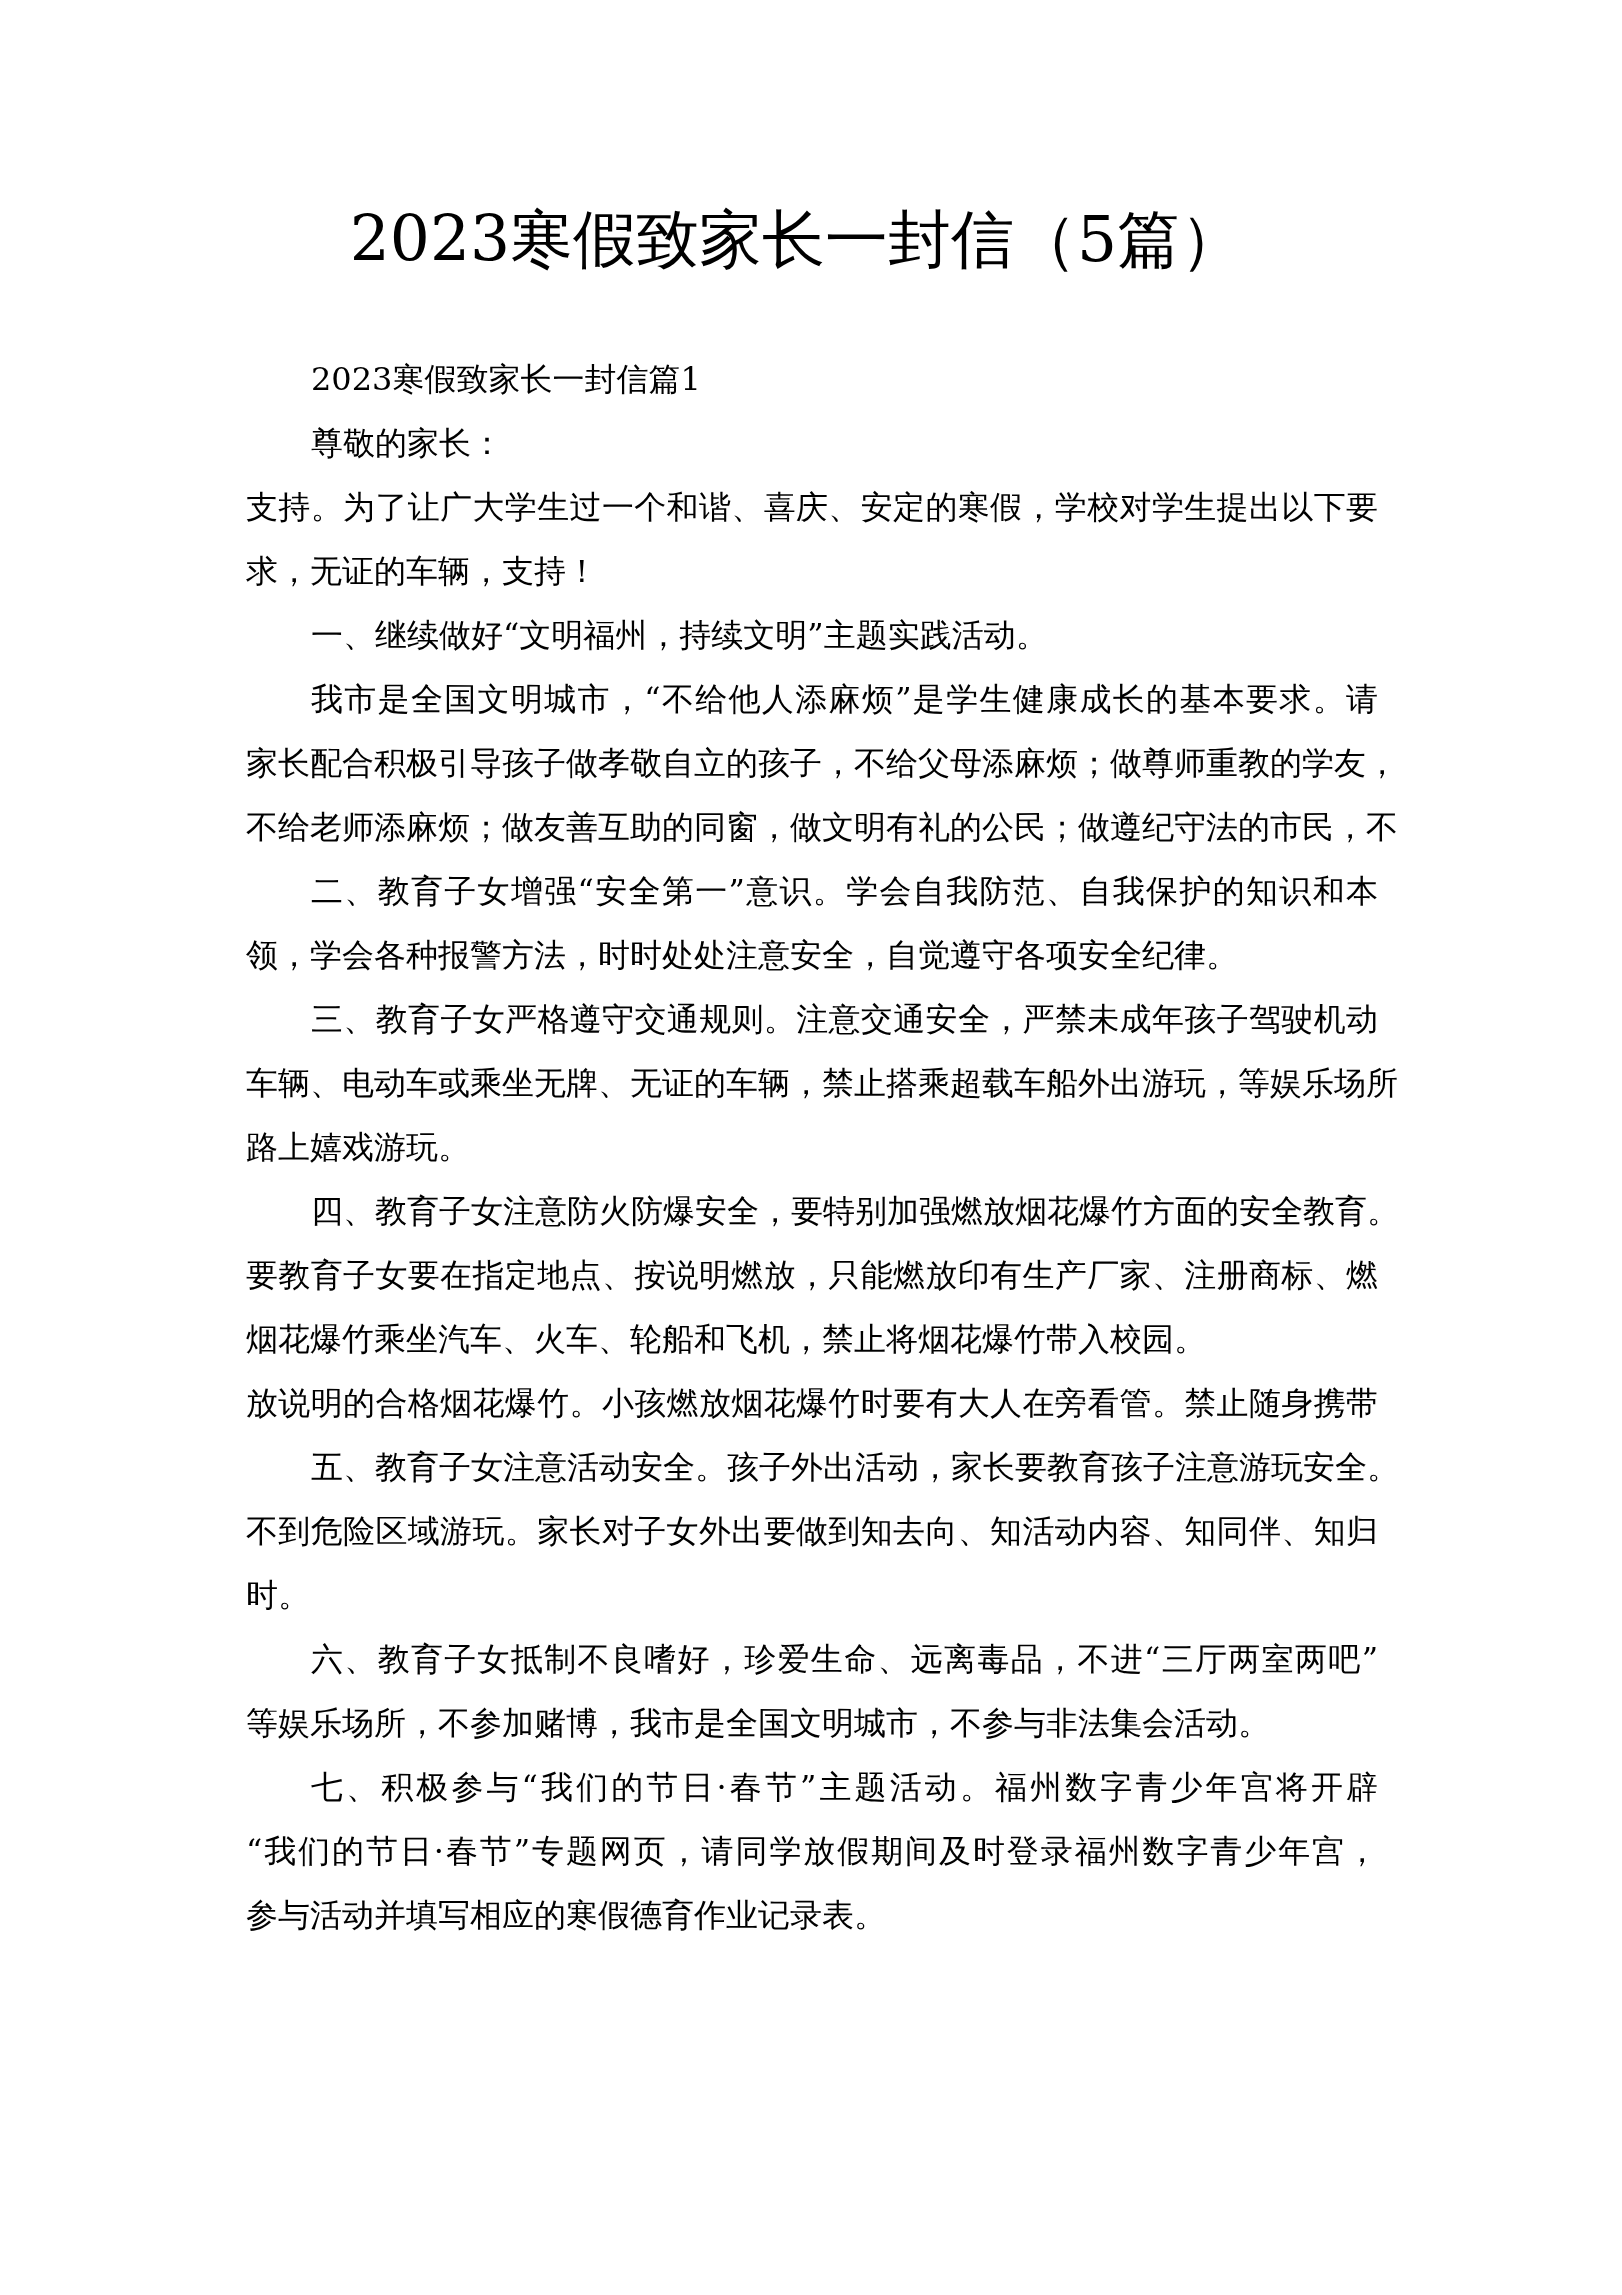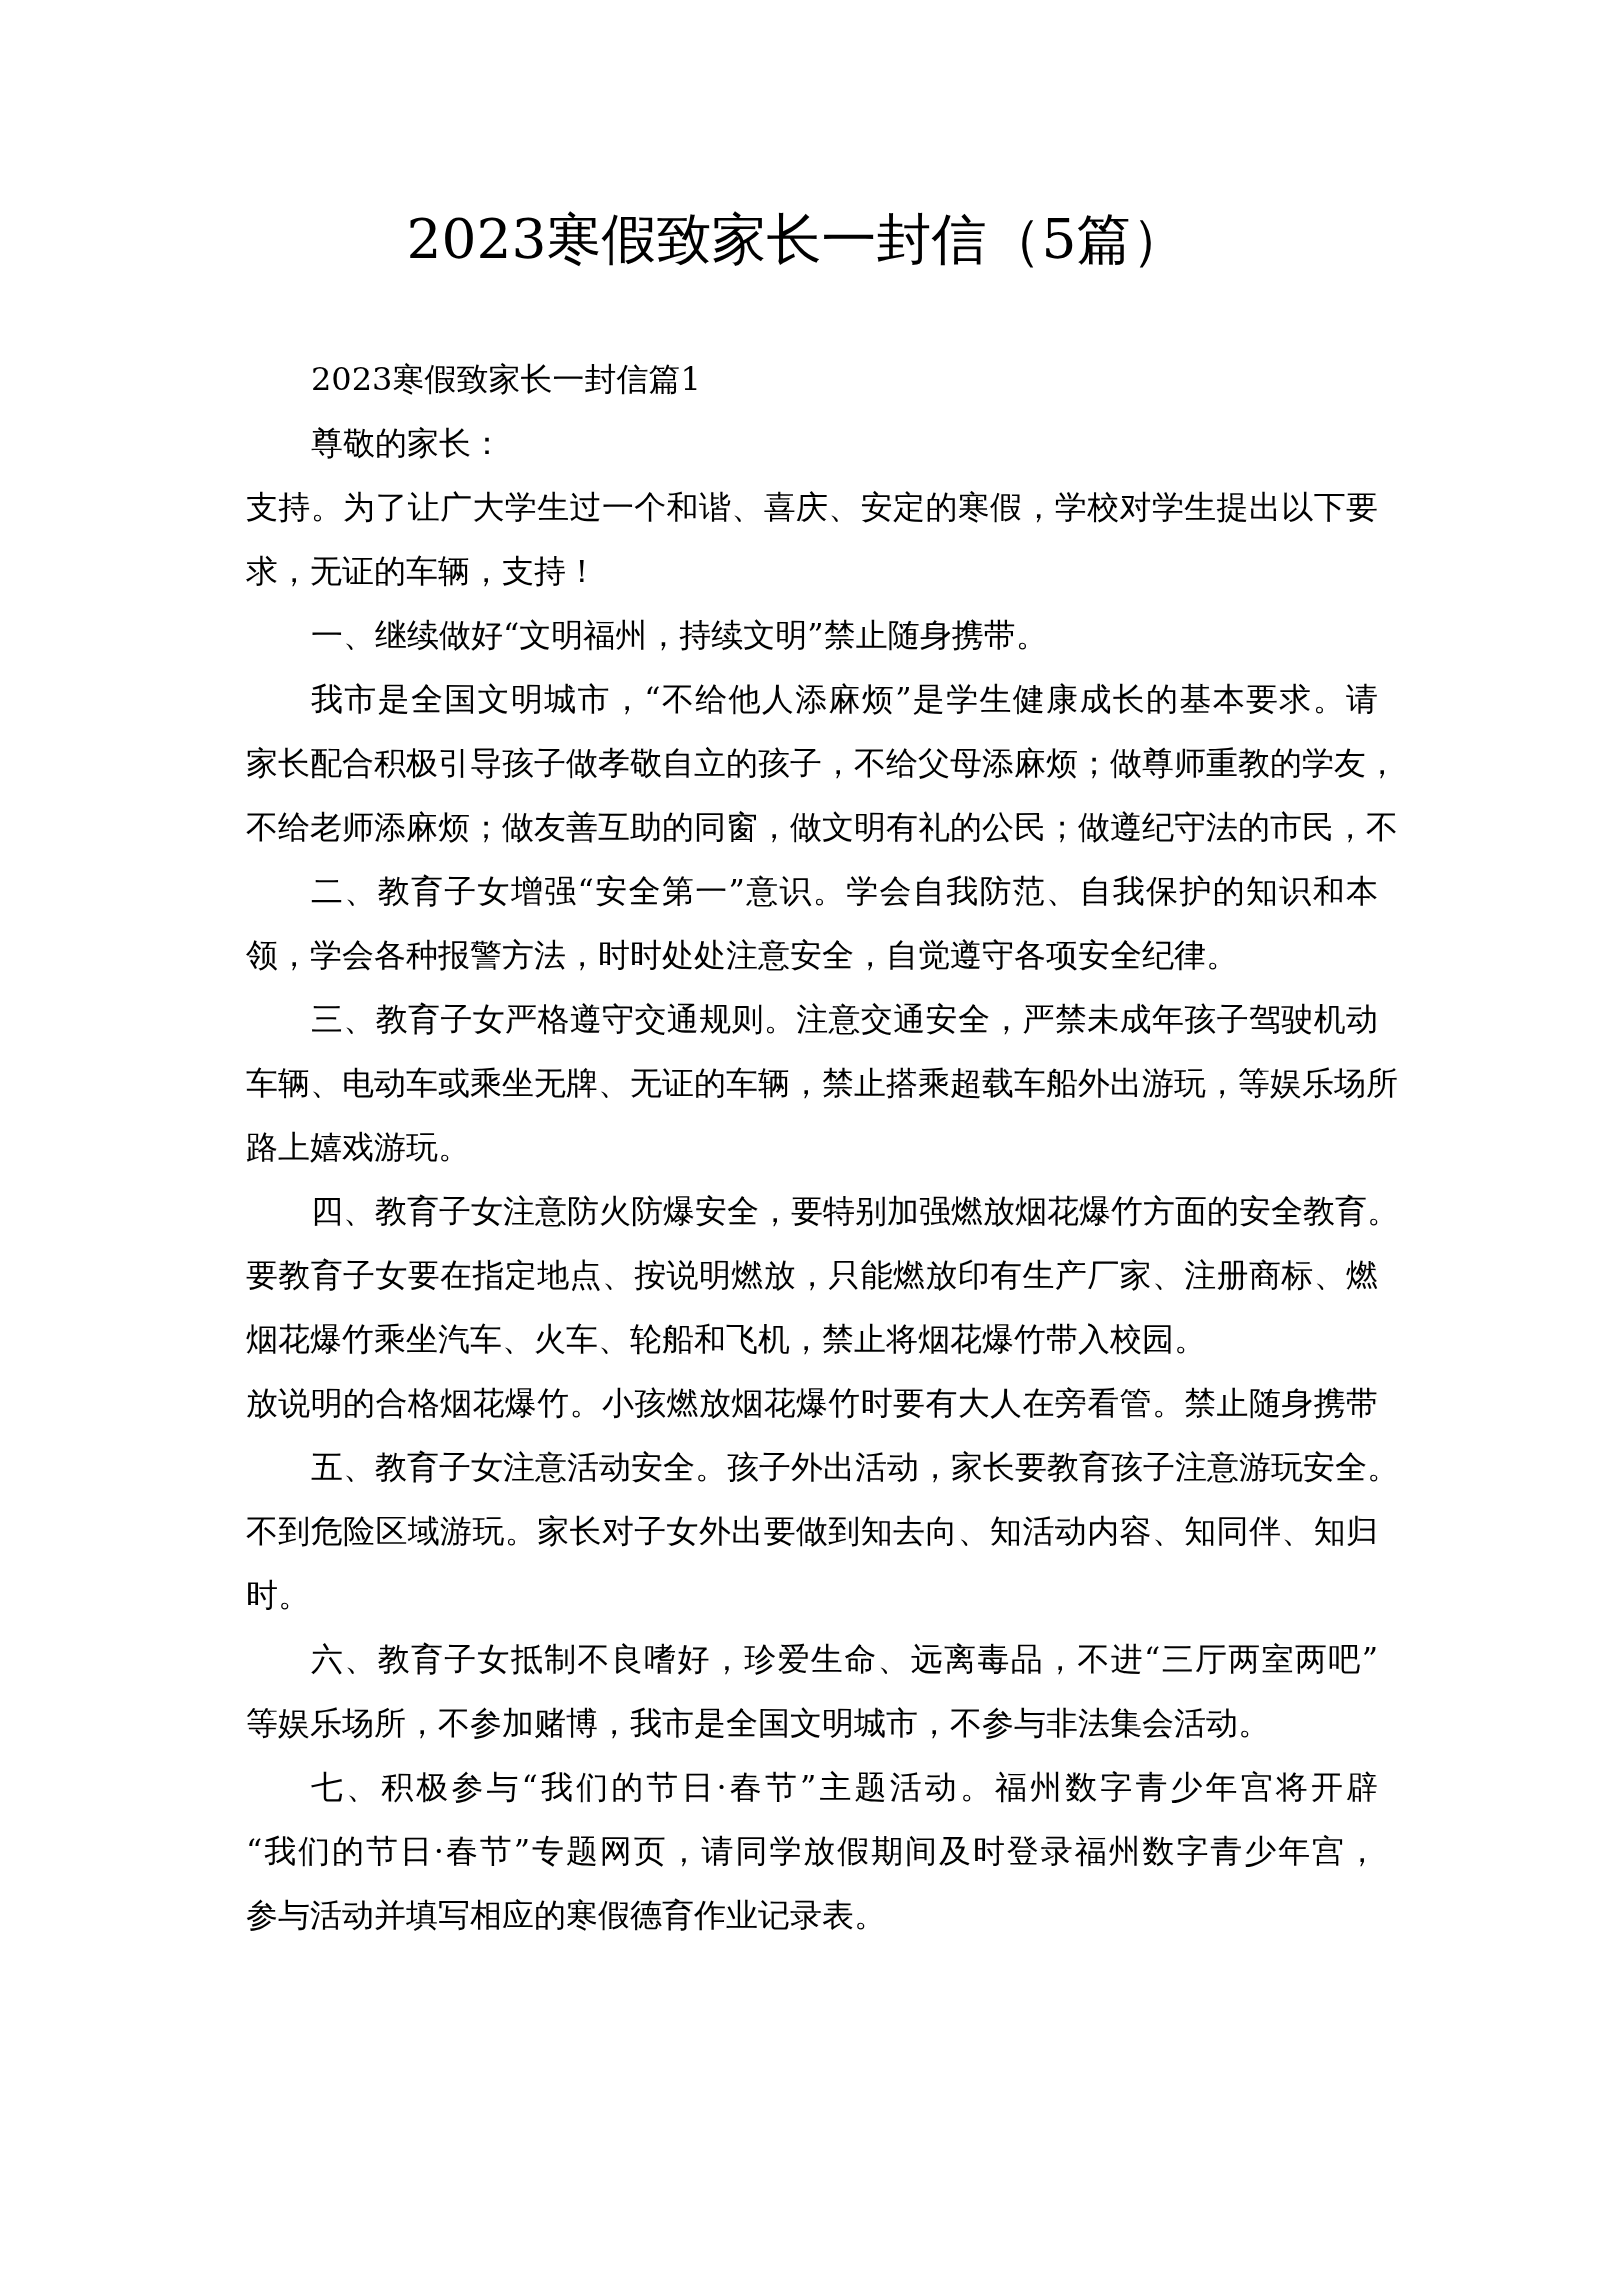--- a/index.html
+++ b/index.html
@@ -24,21 +24,21 @@
       background: #ffffff;
     }
     .doc-title {
       position: absolute;
       left: 0;
       width: 1593px;
       top: 200px;
       height: 79px;
       line-height: 79px;
       text-align: center;
-      font-size: 55px;
+      font-size: 63px;
       font-weight: normal;
       white-space: nowrap;
       margin: 0;
     }
     .body-text {
       position: absolute;
       left: 246px;
       width: 1132px;
       top: 347px;
     }
@@ -62,21 +62,21 @@
 <body>
 
 <div class="page">
   <h1 class="doc-title">2023寒假致家长一封信（5篇）</h1>
 
   <div class="body-text">
     <div class="line indent last">2023寒假致家长一封信篇1</div>
     <div class="line indent last">尊敬的家长：</div>
     <div class="line">支持。为了让广大学生过一个和谐、喜庆、安定的寒假，学校对学生提出以下要</div>
     <div class="line last">求，无证的车辆，支持！</div>
-    <div class="line indent last">一、继续做好“文明福州，持续文明”禁止随身携带。</div>
+    <div class="line indent last">一、继续做好“文明福州，持续文明”主题实践活动。</div>
     <div class="line indent">我市是全国文明城市，“不给他人添麻烦”是学生健康成长的基本要求。请</div>
     <div class="line">家长配合积极引导孩子做孝敬自立的孩子，不给父母添麻烦；做尊师重教的学友，</div>
     <div class="line">不给老师添麻烦；做友善互助的同窗，做文明有礼的公民；做遵纪守法的市民，不</div>
     <div class="line indent">二、教育子女增强“安全第一”意识。学会自我防范、自我保护的知识和本</div>
     <div class="line last">领，学会各种报警方法，时时处处注意安全，自觉遵守各项安全纪律。</div>
     <div class="line indent">三、教育子女严格遵守交通规则。注意交通安全，严禁未成年孩子驾驶机动</div>
     <div class="line">车辆、电动车或乘坐无牌、无证的车辆，禁止搭乘超载车船外出游玩，等娱乐场所</div>
     <div class="line last">路上嬉戏游玩。</div>
     <div class="line indent">四、教育子女注意防火防爆安全，要特别加强燃放烟花爆竹方面的安全教育。</div>
     <div class="line">要教育子女要在指定地点、按说明燃放，只能燃放印有生产厂家、注册商标、燃</div>

